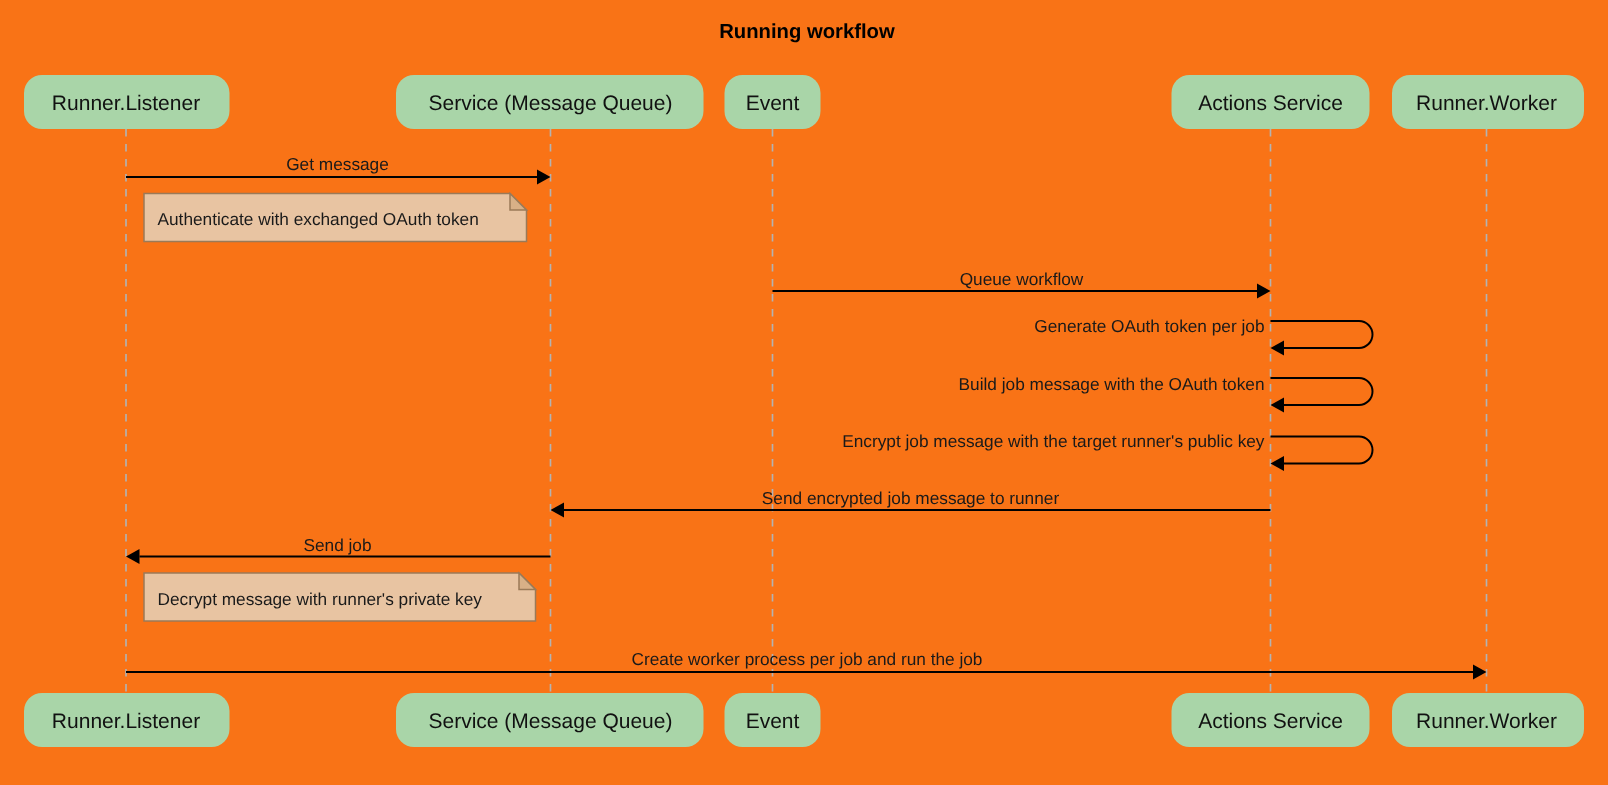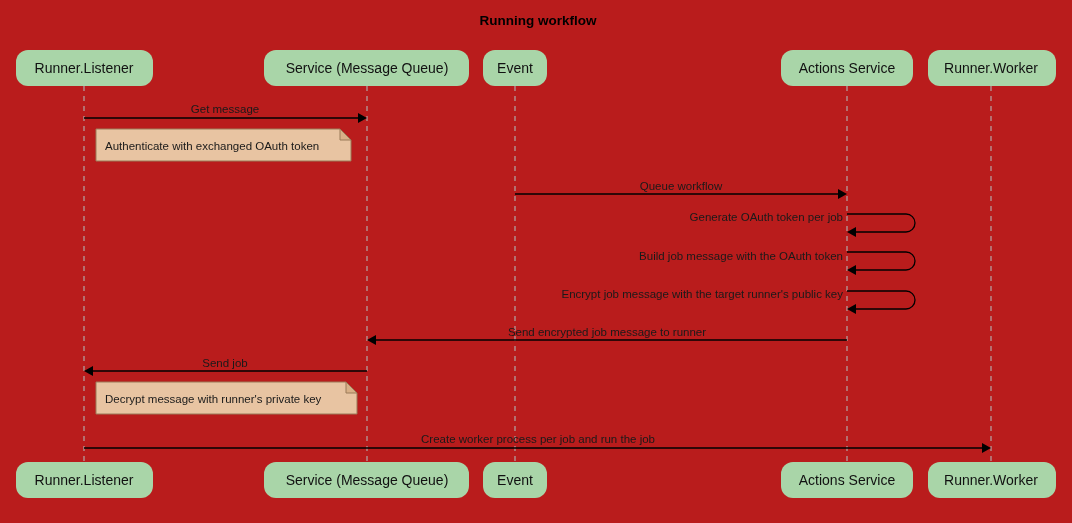--- a/index.html
+++ b/index.html
@@ -9,21 +9,21 @@
     background: #ffffff;
   }
   body {
     font-family: "Liberation Sans", "DejaVu Sans", sans-serif;
     color: #000000;
   }
   #diagram-root {
     position: relative;
     width: 1072px;
     height: 523px;
-    background: #b91c1c;
+    background: #f97316;
     overflow: hidden;
   }
   #diagram-svg {
     position: absolute;
     left: 0;
     top: 0;
     width: 1072px;
     height: 523px;
     display: block;
   }

